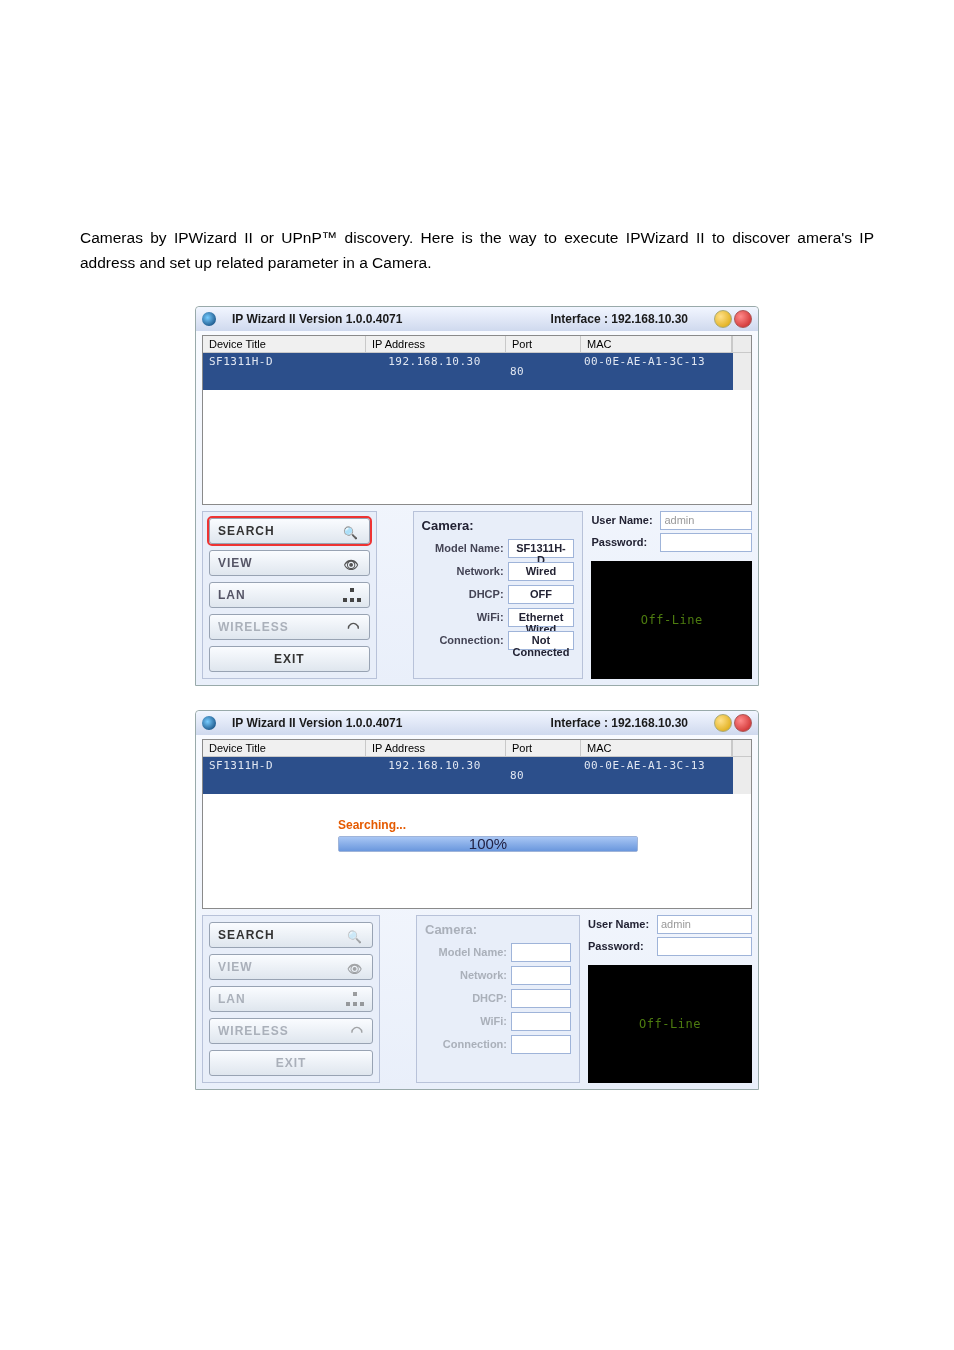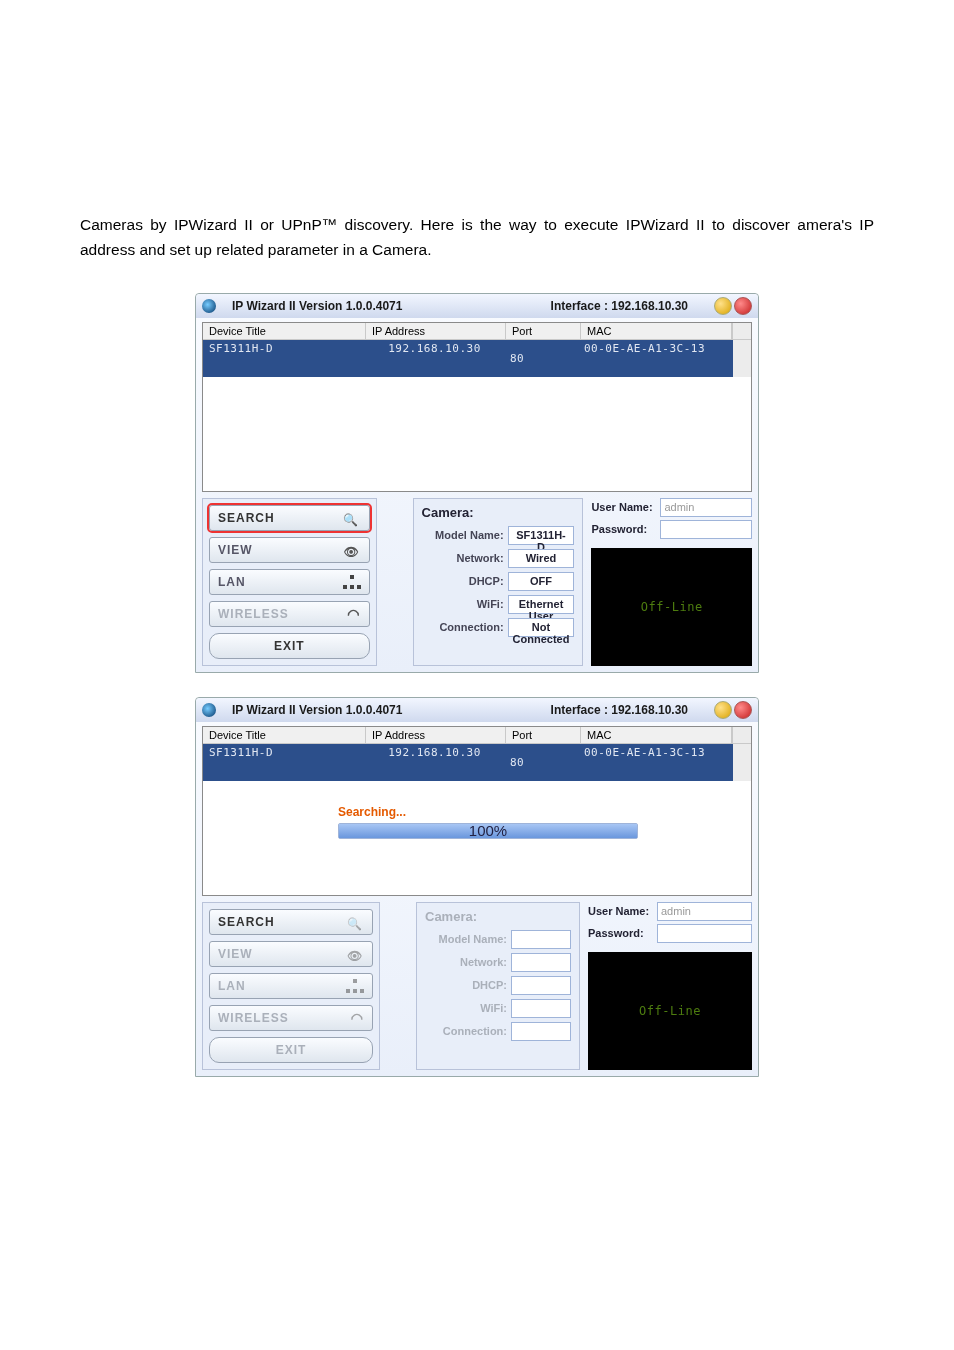--- a/index.html
+++ b/index.html
@@ -6,21 +6,21 @@
     margin: 0;
     font-family: Arial, sans-serif;
     background: #fff;
     width: 954px;
     padding-top: 210px;
   }
   .page-text {
     font-size: 15.5px;
     color: #000;
     line-height: 1.6;
-    margin: 3px 80px 30px 80px;
+    margin: 16px 80px 30px 80px;
     text-align: justify;
   }
   .window {
     width: 562px;
     margin: 8px auto;
     background: linear-gradient(#f9fbff, #e9effa);
     border: 1px solid #9aa;
     border-radius: 4px 4px 0 0;
     padding-bottom: 6px;
   }
@@ -181,21 +181,21 @@
       linear-gradient(#444,#444) 7px 0/4px 4px no-repeat,
       linear-gradient(#444,#444) 14px 0/4px 4px no-repeat;
   }
   .icon-wifi { font-size: 14px; color: #555; }
   .exit-btn {
     display: flex;
     justify-content: center;
     align-items: center;
     background: linear-gradient(#fafcff, #dfe6ee);
     border: 1px solid #98a3b3;
-    border-radius: 10px;
+    border-radius: 3px;
     padding: 3px 8px;
     font-weight: bold;
     font-size: 12px;
     color: #333;
     letter-spacing: 1px;
     height: 18px;
   }
   .mid-col {
     border: 1px solid #b8c2d9;
     background: #e8eef9;
@@ -347,21 +347,21 @@
       <div class="field-row">
         <div class="field-label">Network:</div>
         <div class="field-box">Wired</div>
       </div>
       <div class="field-row">
         <div class="field-label">DHCP:</div>
         <div class="field-box">OFF</div>
       </div>
       <div class="field-row">
         <div class="field-label">WiFi:</div>
-        <div class="field-box">Ethernet User</div>
+        <div class="field-box">Ethernet Wired</div>
       </div>
       <div class="field-row">
         <div class="field-label">Connection:</div>
         <div class="field-box">Not Connected</div>
       </div>
     </div>
 
     <div class="right-col">
       <div class="cred-row">
         <span class="cred-label">User Name:</span>

